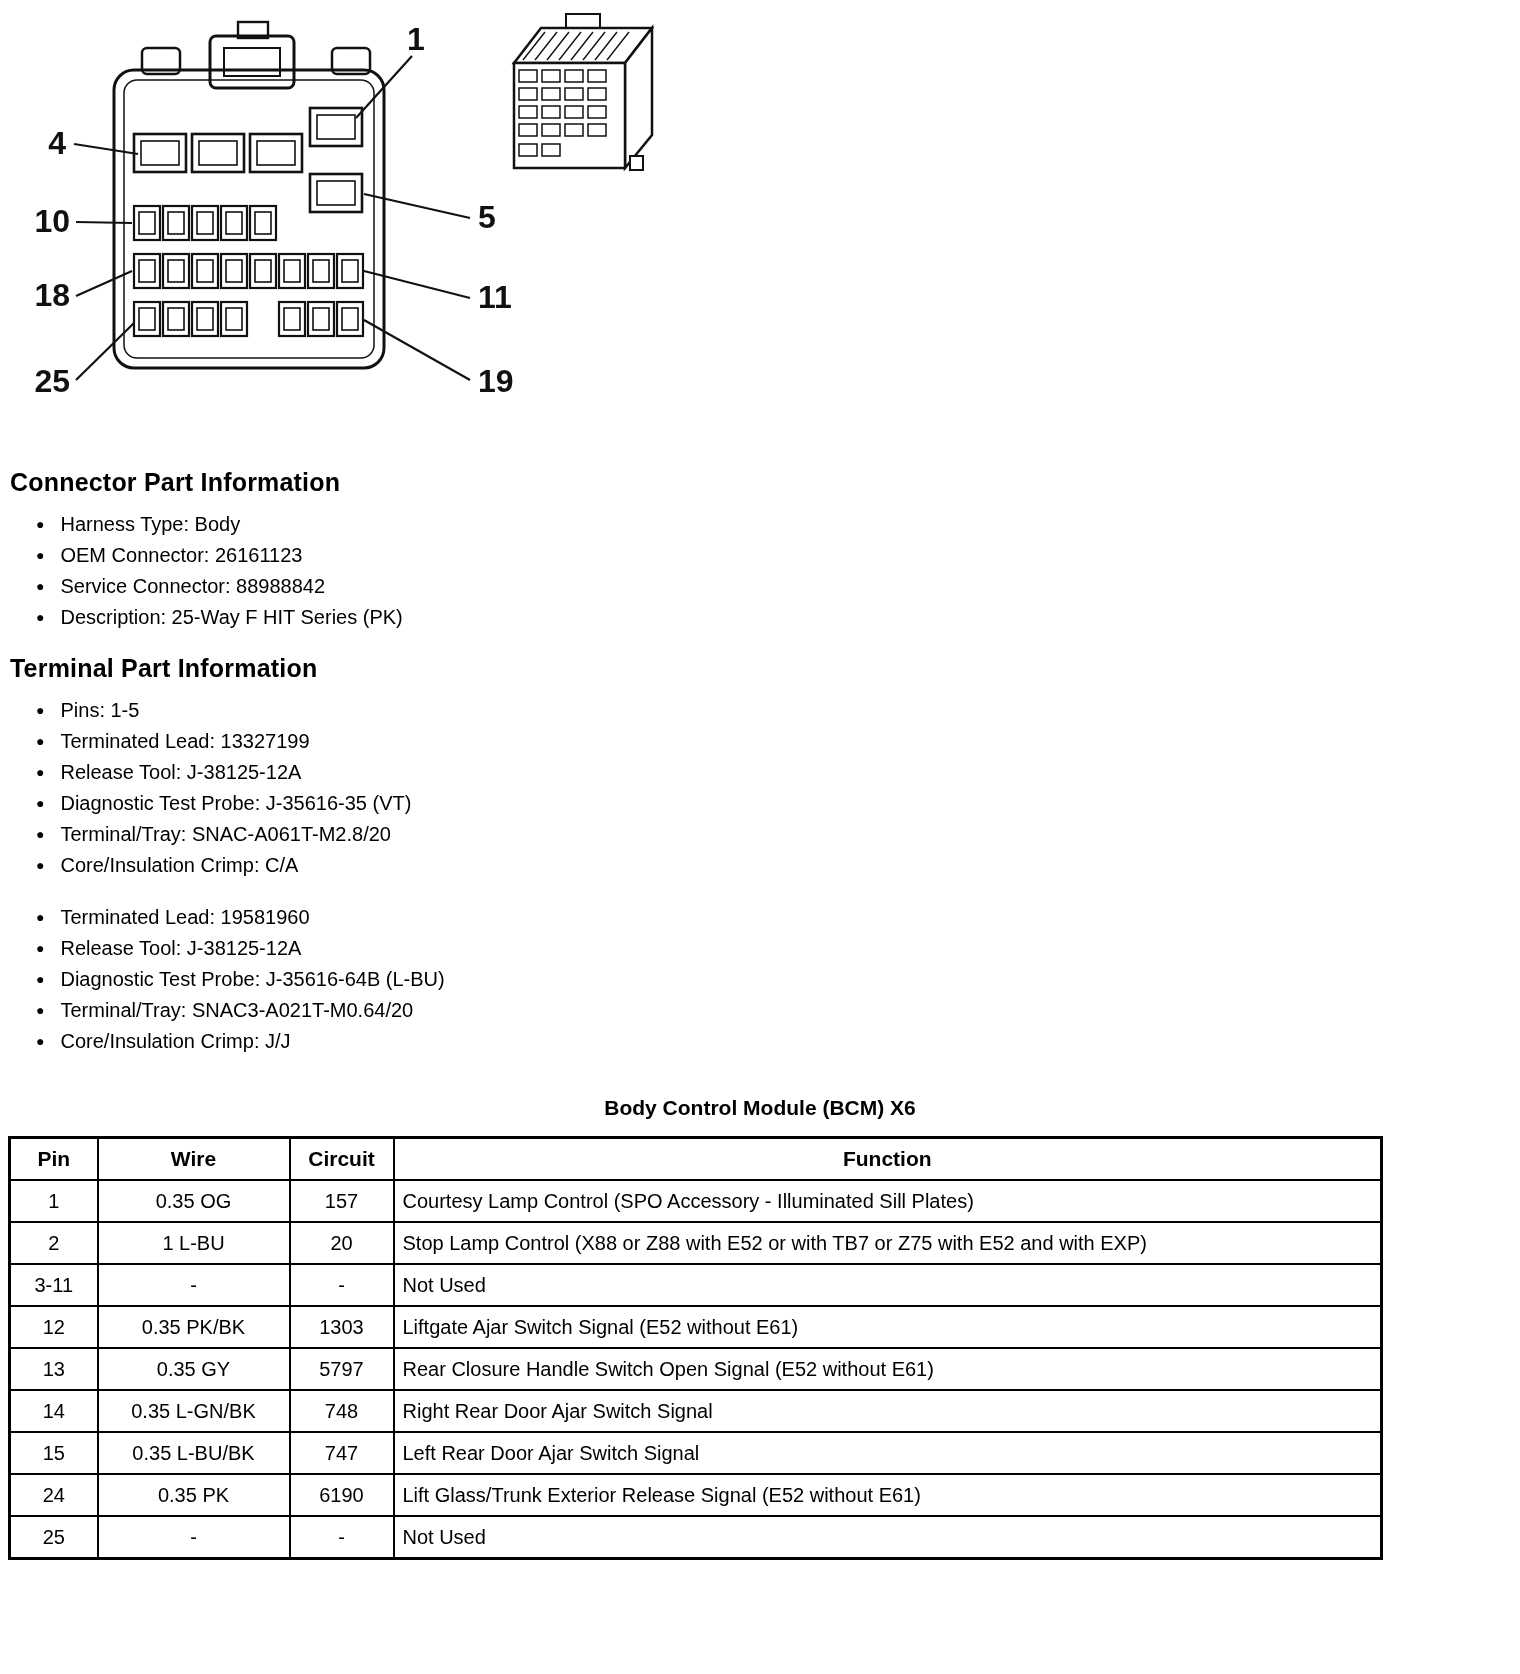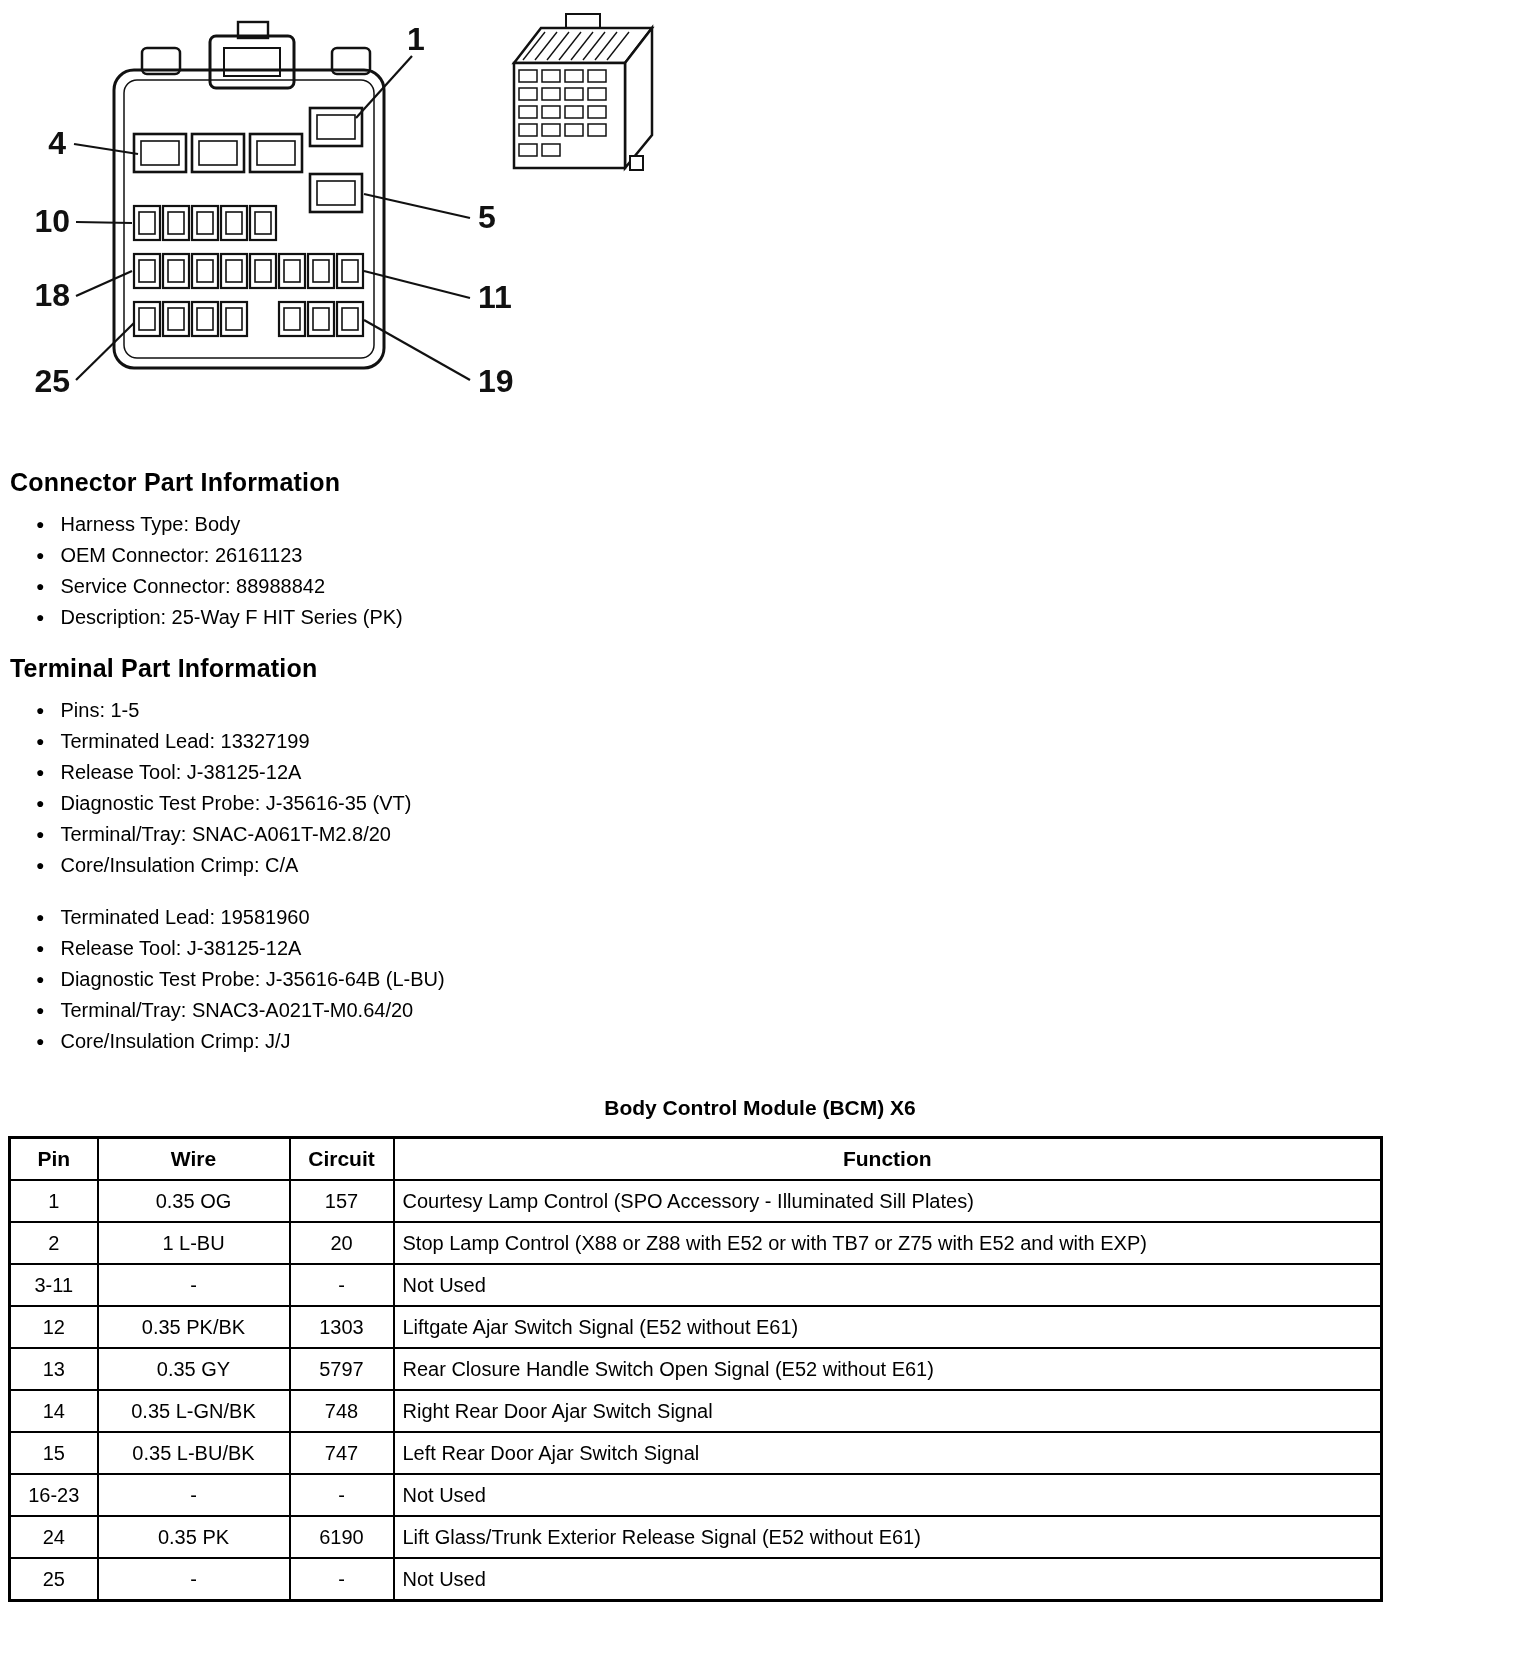--- a/index.html
+++ b/index.html
@@ -326,26 +326,20 @@
         <td class="c-circuit">748</td>
         <td class="c-function">Right Rear Door Ajar Switch Signal</td>
       </tr>
       <tr>
         <td class="c-pin">15</td>
         <td class="c-wire">0.35 L-BU/BK</td>
         <td class="c-circuit">747</td>
         <td class="c-function">Left Rear Door Ajar Switch Signal</td>
       </tr>
       <tr>
-        <td class="c-pin">16-23</td>
-        <td class="c-wire">-</td>
-        <td class="c-circuit">-</td>
-        <td class="c-function">Not Used</td>
-      </tr>
-      <tr>
         <td class="c-pin">24</td>
         <td class="c-wire">0.35 PK</td>
         <td class="c-circuit">6190</td>
         <td class="c-function">Lift Glass/Trunk Exterior Release Signal (E52 without E61)</td>
       </tr>
       <tr>
         <td class="c-pin">25</td>
         <td class="c-wire">-</td>
         <td class="c-circuit">-</td>
         <td class="c-function">Not Used</td>

